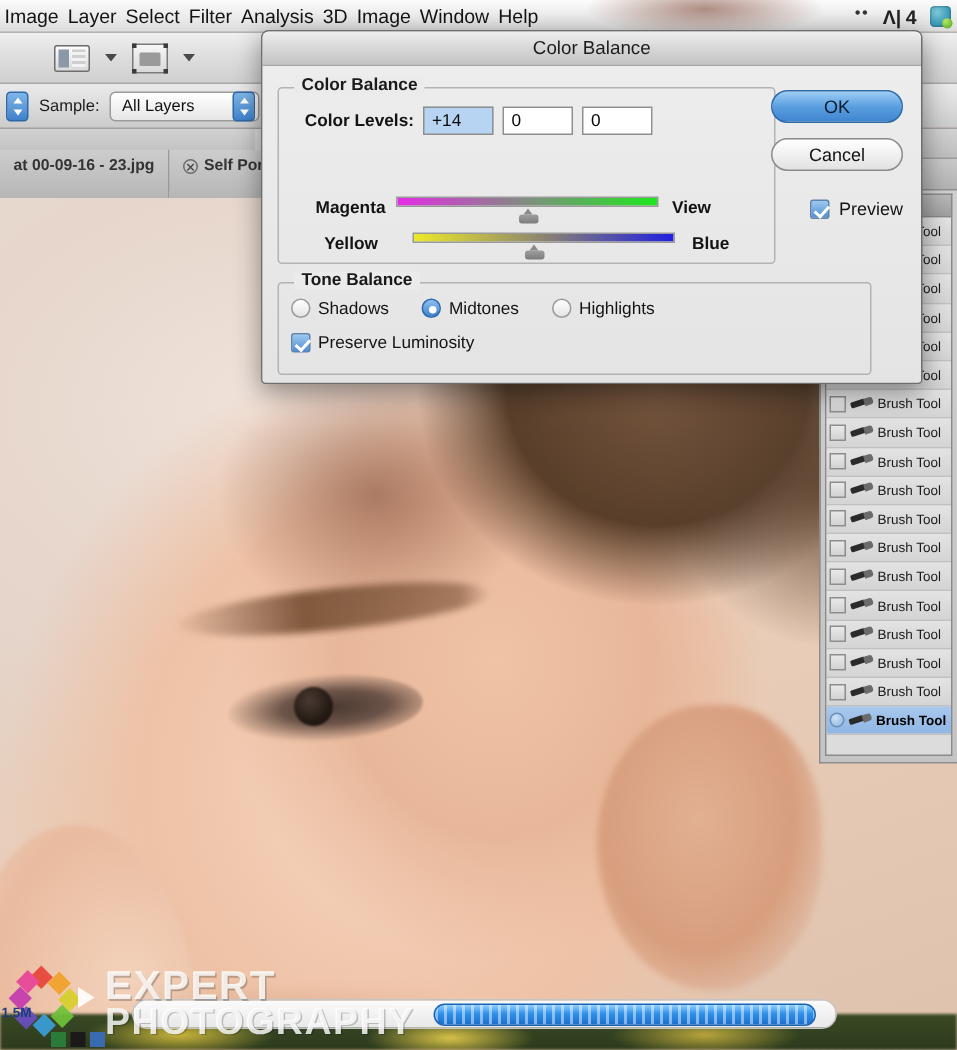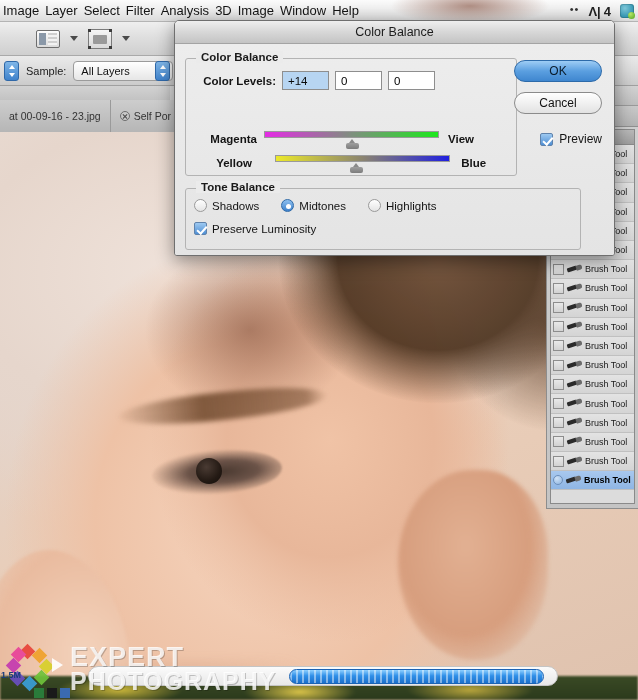--- a/index.html
+++ b/index.html
@@ -278,23 +278,23 @@
     position: absolute;
     left: 0; top: 106px;
     width: 638px; height: 21px;
     background: linear-gradient(180deg, #c9c9c9, #b2b2b2);
     border-bottom: 1px solid #8f8f8f;
     display: flex; align-items: center;
     z-index: 33;
   }
   .doc-tab {
     height: 20px;
-    display: flex; align-items: center; gap: 4px;
+    display: flex; align-items: flex-end; gap: 4px;
     padding: 16px 9px;
-    font-size: 10.5px; font-weight: normal; color: #1d1d1d;
+    font-size: 10.5px; font-weight: bold; color: #1d1d1d;
     border-right: 1px solid #9a9a9a;
     background: linear-gradient(180deg, #e2e2e2, #cccccc);
     white-space: nowrap;
   }
   .doc-tab.inactive { background: linear-gradient(180deg, #cdcdcd, #b6b6b6); color: #333; }
   .lock-icon {
     width: 7px; height: 9px;
     background: #7e7e7e;
     border-radius: 1px;
     position: relative;

